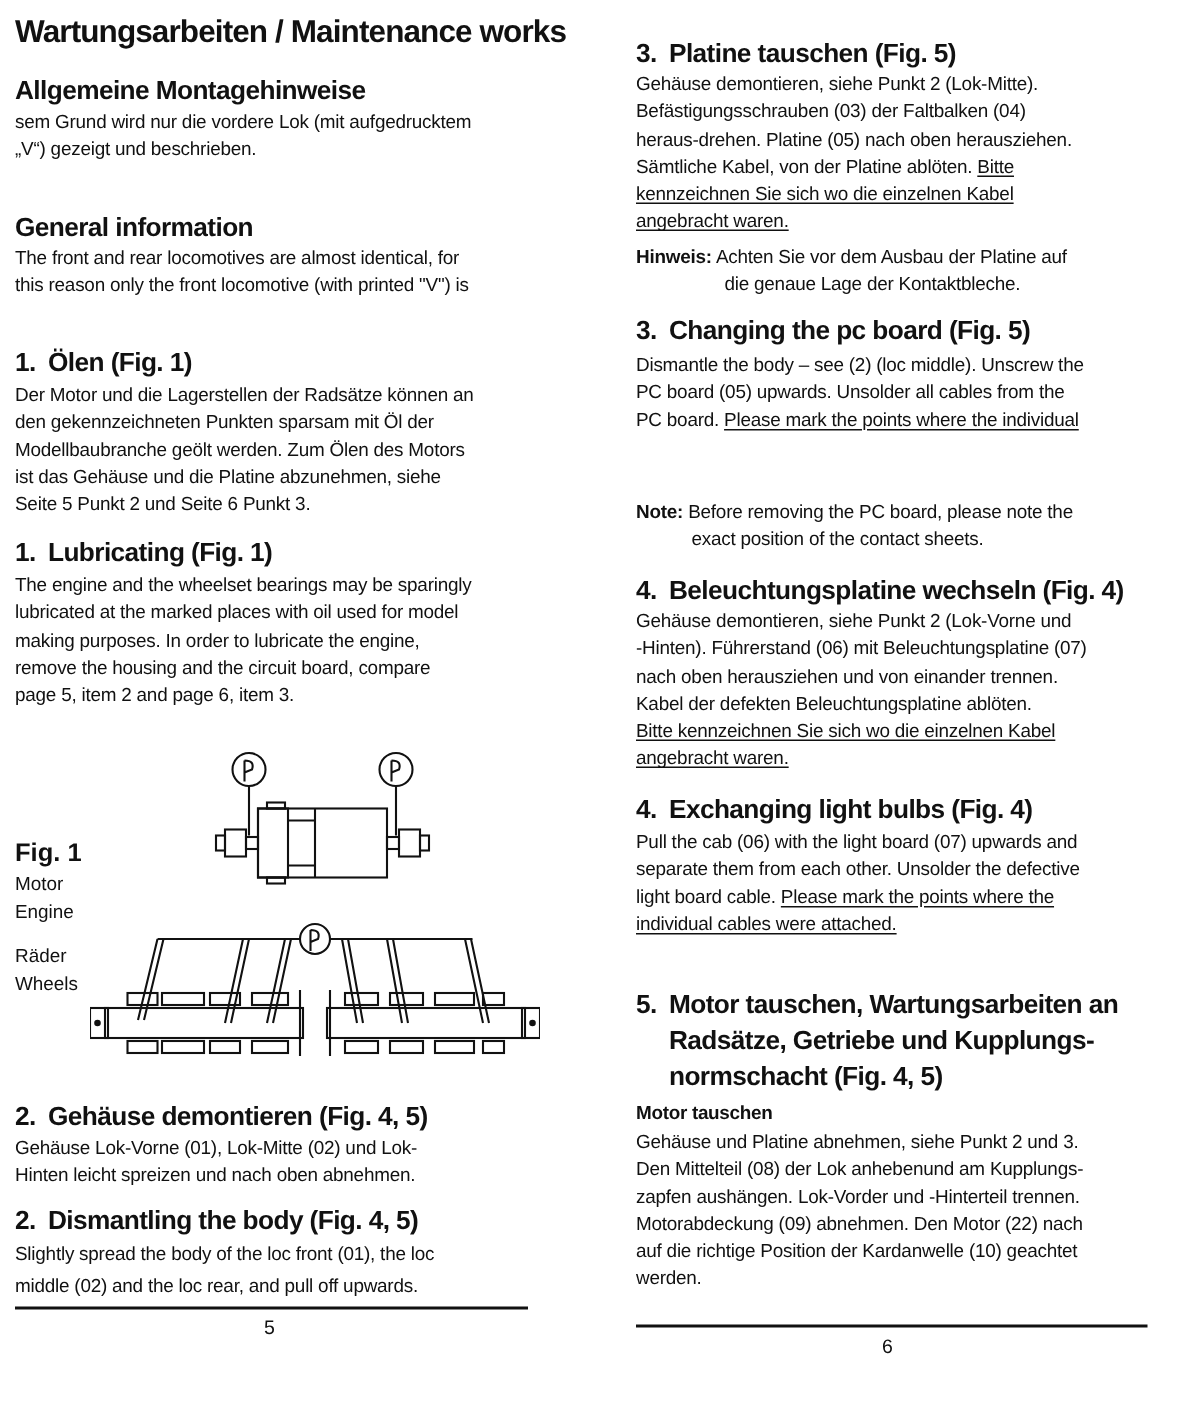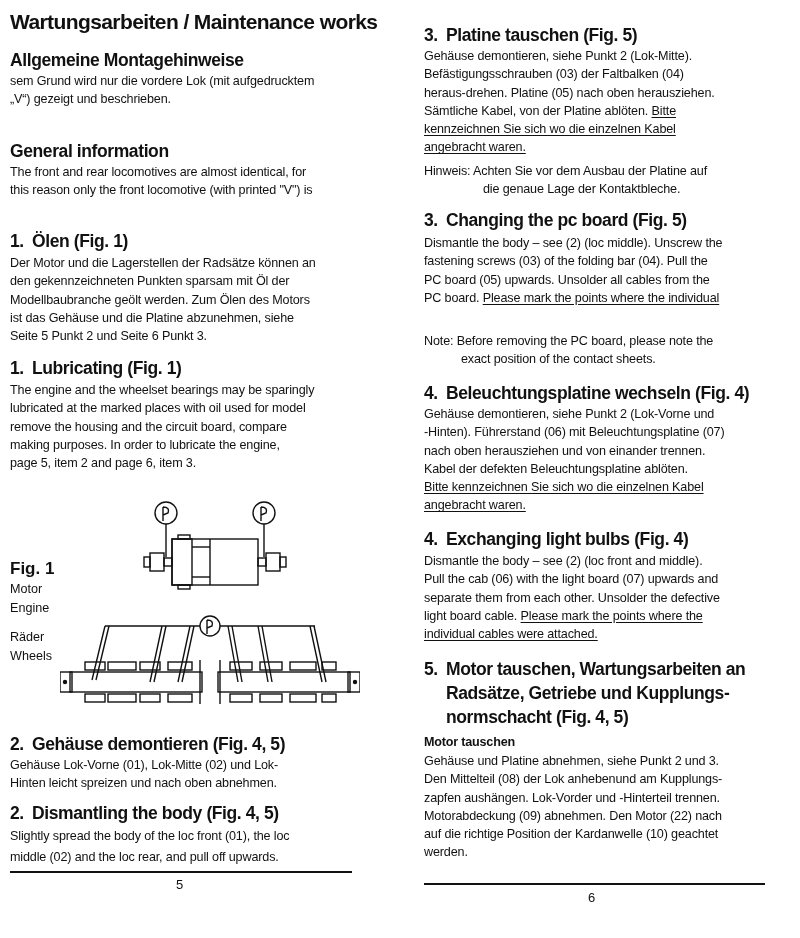--- a/index.html
+++ b/index.html
@@ -10,21 +10,21 @@
   .col { position: absolute; top: 0; }
   .col-left { left: 10px; width: 345px; }
   .col-right { left: 424px; width: 345px; }
   .title { position: absolute; font-weight: bold; font-size: 21px; letter-spacing: -0.6px; white-space: nowrap; }
   .h2 { position: absolute; font-weight: bold; font-size: 17.5px; letter-spacing: -0.4px; white-space: nowrap; }
   .h2 .num { display: inline-block; width: 22px; }
   .para { position: absolute; font-size: 12.6px; line-height: 18.3px; letter-spacing: -0.15px; white-space: nowrap; }
   .para .line { display: block; }
   .u { text-decoration: underline; text-underline-offset: 2px; }
   .note { position: absolute; font-size: 12.6px; line-height: 18.3px; letter-spacing: -0.15px; white-space: nowrap; }
-  .note .lbl { font-weight: normal; }
+  .note .lbl { font-weight: bold; }
   .rule { position: absolute; height: 2px; background: #111; }
   .pageno { position: absolute; font-size: 13px; }
   .fig-label { position: absolute; font-size: 12.6px; line-height: 18.5px; }
   .fig-label .big { font-weight: bold; font-size: 17px; display:block; line-height: 22px;}
   svg { position: absolute; }
   .subh { position: absolute; font-weight: bold; font-size: 12.6px; letter-spacing: -0.2px; }
 </style>
 </head>
 <body>
 
@@ -53,22 +53,22 @@
     <span class="line">ist das Gehäuse und die Platine abzunehmen, siehe</span>
     <span class="line">Seite 5 Punkt 2 und Seite 6 Punkt 3.</span>
   </div>
 
   <div class="h2" style="top:358px;left:0;">
     <span class="num">1.</span><span>Lubricating (Fig. 1)</span>
   </div>
   <div class="para" style="top:381px;left:0;">
     <span class="line">The engine and the wheelset bearings may be sparingly</span>
     <span class="line">lubricated at the marked places with oil used for model</span>
+    <span class="line">making purposes. In order to lubricate the engine,</span>
     <span class="line">remove the housing and the circuit board, compare</span>
-    <span class="line">making purposes. In order to lubricate the engine,</span>
     <span class="line">page 5, item 2 and page 6, item 3.</span>
   </div>
 
   <div class="fig-label" style="top:512px;left:0;margin-top:46px;">
     <span class="big">Fig. 1</span>
     <span style="display:block">Motor</span>
     <span style="display:block">Engine</span>
   </div>
   <div class="fig-label" style="top:628px;left:0;">
     <span style="display:block">Räder</span>
@@ -176,21 +176,20 @@
     <span class="lbl">Hinweis:</span>
     <span>Achten Sie vor dem Ausbau der Platine auf</span><br>
     <span style="padding-left:59px;">die genaue Lage der Kontaktbleche.</span>
   </div>
 
   <div class="h2" style="top:210px;left:0;">
     <span class="num">3.</span><span>Changing the pc board (Fig. 5)</span>
   </div>
   <div class="para" style="top:234px;left:0;">
     <span class="line">Dismantle the body – see (2) (loc middle). Unscrew the</span>
-    <span class="line">fastening screws (03) of the folding bar (04). Pull the</span>
     <span class="line">PC board (05) upwards. Unsolder all cables from the</span>
     <span class="line"><span>PC board. </span><span class="u">Please mark the points where the individual</span></span>
   </div>
   <div class="note" style="top:332px;left:0;">
     <span class="lbl">Note:</span>
     <span>Before removing the PC board, please note the</span><br>
     <span style="padding-left:37px;">exact position of the contact sheets.</span>
   </div>
 
   <div class="h2" style="top:383px;left:0;">
@@ -202,21 +201,20 @@
     <span class="line">nach oben herausziehen und von einander trennen.</span>
     <span class="line">Kabel der defekten Beleuchtungsplatine ablöten.</span>
     <span class="line u">Bitte kennzeichnen Sie sich wo die einzelnen Kabel</span>
     <span class="line u">angebracht waren.</span>
   </div>
 
   <div class="h2" style="top:529px;left:0;">
     <span class="num">4.</span><span>Exchanging light bulbs (Fig. 4)</span>
   </div>
   <div class="para" style="top:552px;left:0;">
-    <span class="line">Dismantle the body – see (2) (loc front and middle).</span>
     <span class="line">Pull the cab (06) with the light board (07) upwards and</span>
     <span class="line">separate them from each other. Unsolder the defective</span>
     <span class="line"><span>light board cable. </span><span class="u">Please mark the points where the</span></span>
     <span class="line u">individual cables were attached.</span>
   </div>
 
   <div class="h2" style="top:657px;left:0;line-height:24px;">
     <span class="num">5.</span><span>Motor tauschen, Wartungsarbeiten an</span><br>
     <span class="num"></span><span>Radsätze, Getriebe und Kupplungs-</span><br>
     <span class="num"></span><span>normschacht (Fig. 4, 5)</span>

